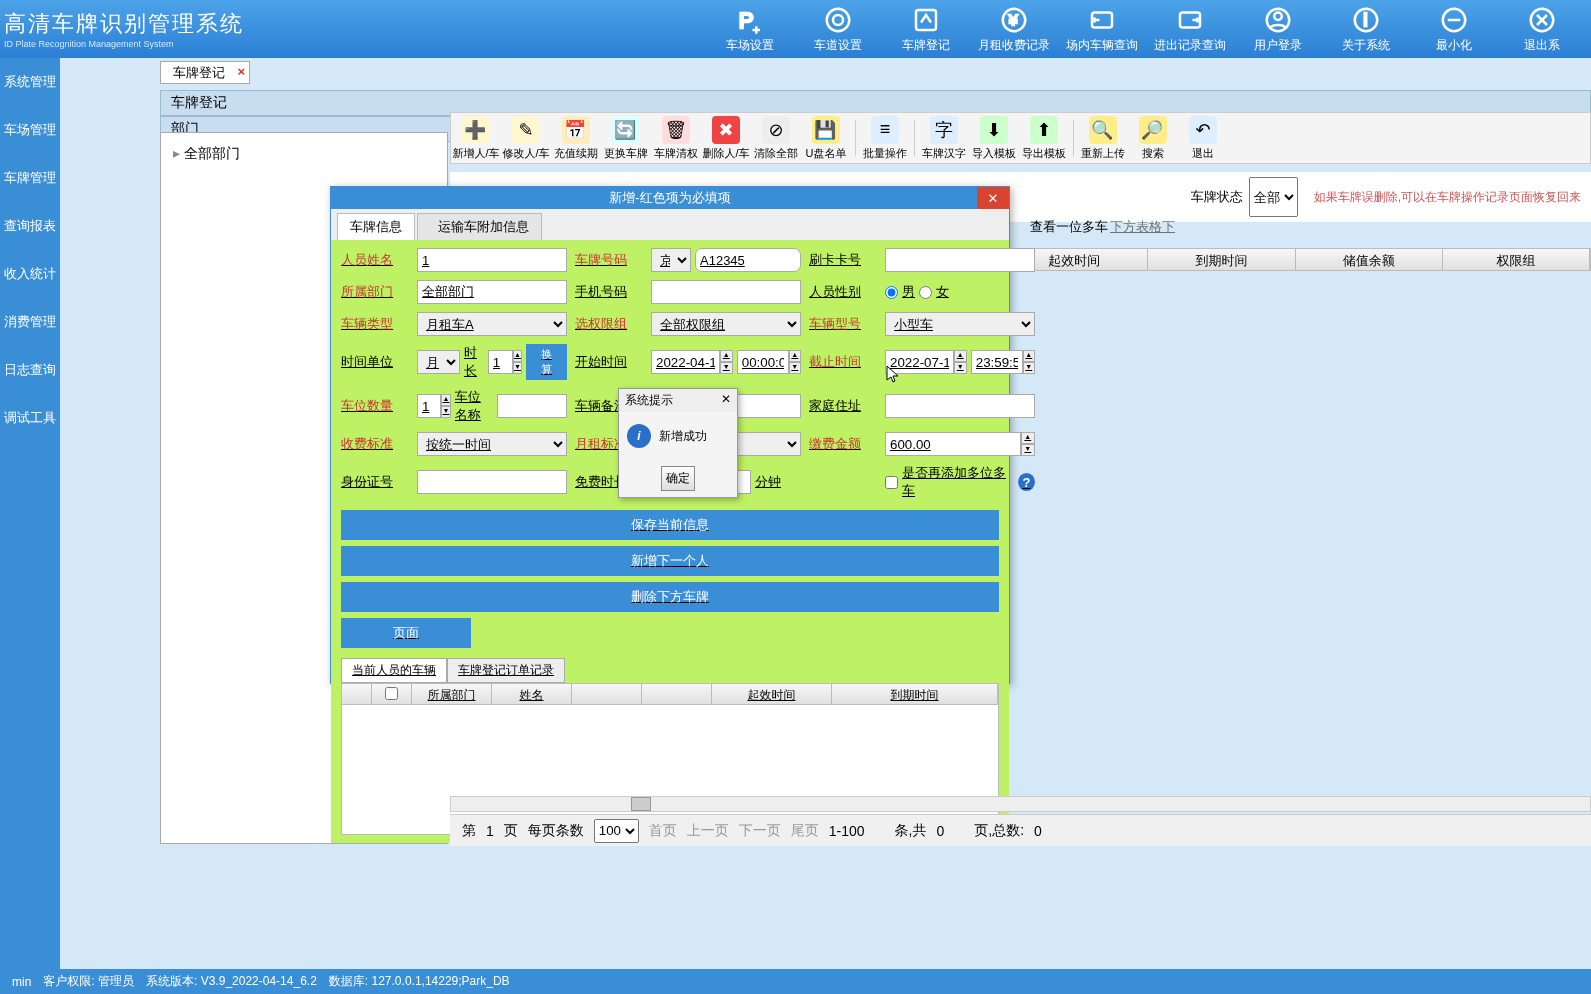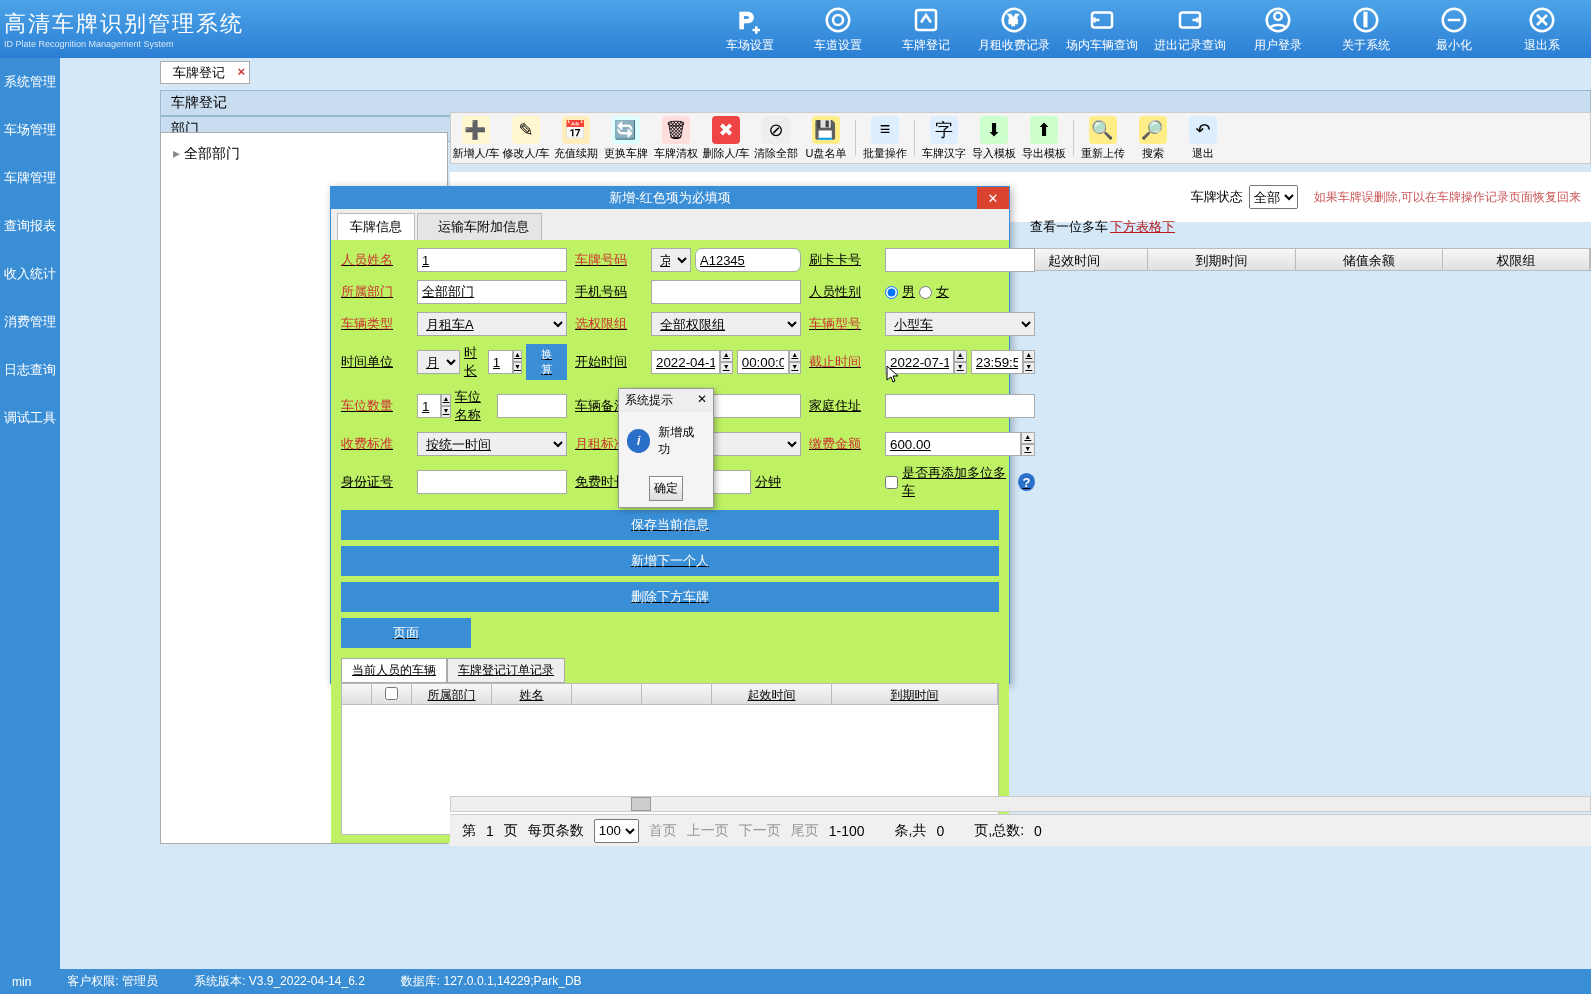--- a/index.html
+++ b/index.html
@@ -35,26 +35,26 @@
 
 
 .toolbar { position: absolute; left: 450px; top: 112px; right: 0; height: 52px; background: #f4f4f4; border: 1px solid #ccc; display: flex; align-items: center; }
 .tool-btn { display: flex; flex-direction: column; align-items: center; width: 50px; cursor: pointer; font-size: 11px; }
 .tool-btn .ico { width: 28px; height: 28px; border-radius: 4px; margin-bottom: 2px; display:flex;align-items:center;justify-content:center;font-size:18px; }
 .tool-sep { width: 1px; height: 36px; background: #ccc; margin: 0 4px; }
 
 
 .filter-row { position: absolute; left: 450px; top: 172px; right: 0; height: 50px; background: #fff; padding: 4px 10px; font-size: 13px; display:flex; align-items:center; gap:6px; }
 .filter-row .note { color: #c55; font-size: 12px; margin-left: 10px; line-height:1.2; }
-.filter-row select { height: 24px; }
+.filter-row select { height: 40px; }
 
 
 .grid-head { position: absolute; left: 1000px; top: 248px; right: 0; height: 23px; background: linear-gradient(#f7f7f7,#e0e0e0); border:1px solid #bbb; display:flex; }
 .grid-head div { border-right:1px solid #bbb; flex:1; text-align:center; font-size:13px; padding:3px; }
-.link-label { position:absolute; left:1110px; top:218px; color:#b91c1c; text-decoration:underline; font-size:13px;}
+.link-label { position:absolute; left:1110px; top:218px; color:#737373; text-decoration:underline; font-size:13px;}
 .multi-label { position:absolute; left:1030px; top:218px; font-size:13px; }
 
 
 .dialog { position: absolute; left: 330px; top: 186px; width: 680px; height: 498px; background: #f5f5f5; border: 1px solid #3a8ed6; box-shadow: 2px 2px 8px rgba(0,0,0,0.3); }
 .dialog-title { background: #3a8ed6; color: #fff; height: 22px; display: flex; align-items: center; justify-content: center; font-size: 13px; position:relative; }
 .dialog-title .dclose { position: absolute; right: 0; top: 0; width: 32px; height: 22px; background: #d9432f; color:#fff;display:flex;align-items:center;justify-content:center;cursor:pointer;}
 .dialog-tabs { display: flex; padding: 4px 6px 0; background:#eee; }
 .dtab { padding: 4px 12px; background: #fff; border: 1px solid #bbb; border-bottom: none; font-size: 13px; margin-right:2px; cursor:pointer;}
 .dtab.inactive { background: #e5e5e5; padding-left: 20px; }
 .dialog-body { padding: 8px 10px; background:#bef264;text-decoration:underline; }
@@ -76,35 +76,35 @@
 
 .inner-tabs { margin-top:10px; }
 .inner-tabs-head { display:flex; }
 .inner-tab { padding:3px 10px; border:1px solid #aaa; background:#fff; font-size:12px;cursor:pointer;}
 .inner-tab.inactive{background:#eee;}
 .inner-grid-head { display:flex; background:linear-gradient(#f7f7f7,#e0e0e0); border:1px solid #bbb; height:22px;}
 .inner-grid-head div { border-right:1px solid #bbb; text-align:center; font-size:12px; padding:3px 4px;}
 .inner-grid-body { height:130px; border:1px solid #bbb; border-top:none; background:#fff; overflow:auto;}
 
 
-.alert { position: absolute; left: 618px; top: 388px; width: 96px; background: #f4f4f4; border: 1px solid #999; box-shadow: 2px 2px 6px rgba(0,0,0,0.3); z-index:10; }
+.alert { position: absolute; left: 618px; top: 388px; width: 120px; background: #f4f4f4; border: 1px solid #999; box-shadow: 2px 2px 6px rgba(0,0,0,0.3); z-index:10; }
 .alert-title { display:flex; justify-content:space-between; padding:3px 6px; font-size:12px; background:#eee;}
 .alert-title .ax{cursor:pointer;}
 .alert-body { padding:12px 8px; display:flex; align-items:center; gap:8px; font-size:12px;}
 .alert-body .iico { width:24px;height:24px;border-radius:50%;background:#2a70c8;color:#fff;display:flex;align-items:center;justify-content:center;font-weight:bold;font-style:italic;}
 .alert-btn-row{text-align:center;padding:6px;}
 .alert-btn{padding:3px 4px;border:1px solid #888;background:linear-gradient(#fefefe,#ddd);cursor:pointer;font-size:12px;}
 
 
 .pager { position:absolute; left:450px; right:0; bottom:148px; height:32px; background:#f0f0f0; border-top:1px solid #ccc; display:flex; align-items:center; gap:10px; padding:0 12px; font-size:14px;}
 .pager select{height:24px;}
 .pager .plab{color:#999;}
 
 
-.status { position:absolute; left:0; right:0; bottom:0; height:25px; background:#3a8ed6; color:#fff; display:flex; align-items:center; gap:36px; padding:0 12px; font-size:12px;}
+.status { position:absolute; left:0; right:0; bottom:0; height:25px; background:#3a8ed6; color:#fff; display:flex; align-items:center; gap:12px; padding:0 12px; font-size:12px;}
 
 
 .cursor-ptr { position:absolute; left:886px; top:366px; width:14px; height:18px; z-index:20; pointer-events:none;}
 
 .hscroll { position:absolute; left:450px; right:0; bottom:182px; height:16px; background:#eee; border:1px solid #ccc;}
 .hscroll .thumb{position:absolute;left:180px;width:20px;height:14px;background:#ccc;border:1px solid #999;}
 </style>
 </head>
 <body>
 

